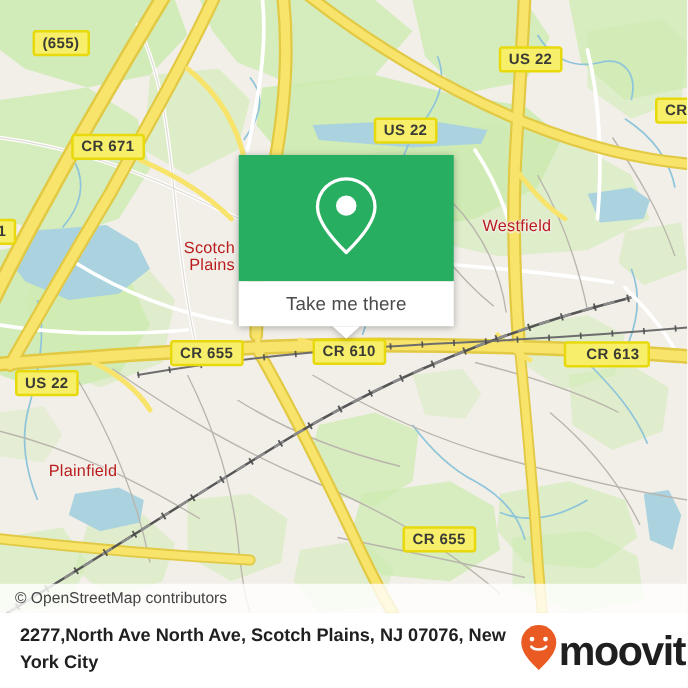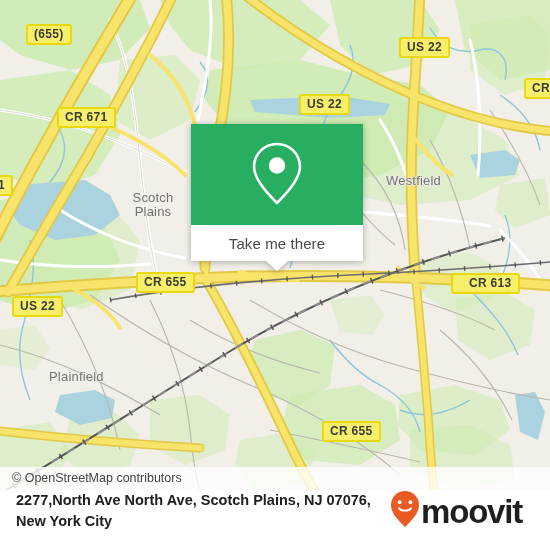--- a/index.html
+++ b/index.html
@@ -32,21 +32,21 @@
     position: absolute;
     left: 0; top: 0;
     width: 550px;
     height: 490px;
     display: block;
   }
 
   
   .place-label {
     position: absolute;
-    color: #737373;
+    color: #b91c1c;
     font-family: "Liberation Sans", sans-serif;
     font-size: 13px;
     font-weight: 400;
     letter-spacing: .2px;
     white-space: pre;
     text-align: center;
     line-height: 14px;
     text-shadow:
       1px 0 1px #f2efe9, -1px 0 1px #f2efe9,
       0 1px 1px #f2efe9, 0 -1px 1px #f2efe9;
@@ -128,23 +128,23 @@
 
   
   #footer {
     position: absolute;
     left: 0;
     top: 490px;
     width: 550px;
     height: 60px;
     background: #ffffff;
     display: flex;
-    align-items: flex-start;
+    align-items: center;
     box-sizing: border-box;
-    padding: 0 28px 0 16px;
+    padding: 0 2px 0 16px;
   }
   #footer-address {
     flex: 1;
     color: #202020;
     font-family: "Liberation Sans", sans-serif;
     font-size: 14.5px;
     font-weight: bold;
     line-height: 21px;
     padding-right: 8px;
   }
@@ -310,32 +310,33 @@
           <path d="M-10 500 C70 452 150 400 232 350 C320 297 410 262 505 238" stroke="#8c8c8c" stroke-width="2" fill="none" stroke-dasharray="9 9"></path>
           <path d="M-10 500 C70 452 150 400 232 350 C320 297 410 262 505 238" stroke="#4a4a4a" stroke-width="6" fill="none" stroke-dasharray="1.5 26" opacity=".9"></path>
         </g>
         <g>
           <path d="M110 300 C190 286 280 278 370 274 C430 271 480 268 550 262" stroke="#6d6d6d" stroke-width="1.6" fill="none"></path>
           <path d="M110 300 C190 286 280 278 370 274 C430 271 480 268 550 262" stroke="#4a4a4a" stroke-width="5" fill="none" stroke-dasharray="1.4 24" opacity=".85"></path>
         </g>
       </g>
     </svg>
 
-    <div class="place-label" style="left:118px; top:191px; width:70px;">Scotch
+    <div class="place-label" style="left:118px; top:191px; width:70px;text-align:right;">Scotch
 Plains</div>
     <div class="place-label" style="left:386px; top:174px;">Westfield</div>
-    <div class="place-label" style="left:49px; top:370px;text-align:center;">Plainfield</div>
+    <div class="place-label" style="left:39px; top:370px;text-align:center;">Plainfield</div>
 
     <div class="shield" style="left:26px; top:24px;">(655)</div>
     <div class="shield" style="left:399px; top:37px;">US 22</div>
     <div class="shield" style="left:57px; top:107px;">CR 671</div>
     <div class="shield" style="left:299px; top:94px;">US 22</div>
     <div class="shield" style="left:524px; top:78px;">CR 5</div>
     <div class="shield" style="left:-10px; top:175px;">1</div>
     <div class="shield" style="left:136px; top:272px;">CR 655</div>
+    <div class="shield" style="left:250px; top:271px;">CR 610</div>
     <div class="shield" style="left:451px; top:273px;padding-left:16px;">CR 613</div>
     <div class="shield" style="left:12px; top:296px;">US 22</div>
     <div class="shield" style="left:322px; top:421px;">CR 655</div>
 
     <div id="attribution">© OpenStreetMap contributors</div>
 
     <div id="popup">
       <div id="popup-head">
         <span>
           <svg width="56" height="66" viewBox="0 0 56 66" fill="none" xmlns="http://www.w3.org/2000/svg">

